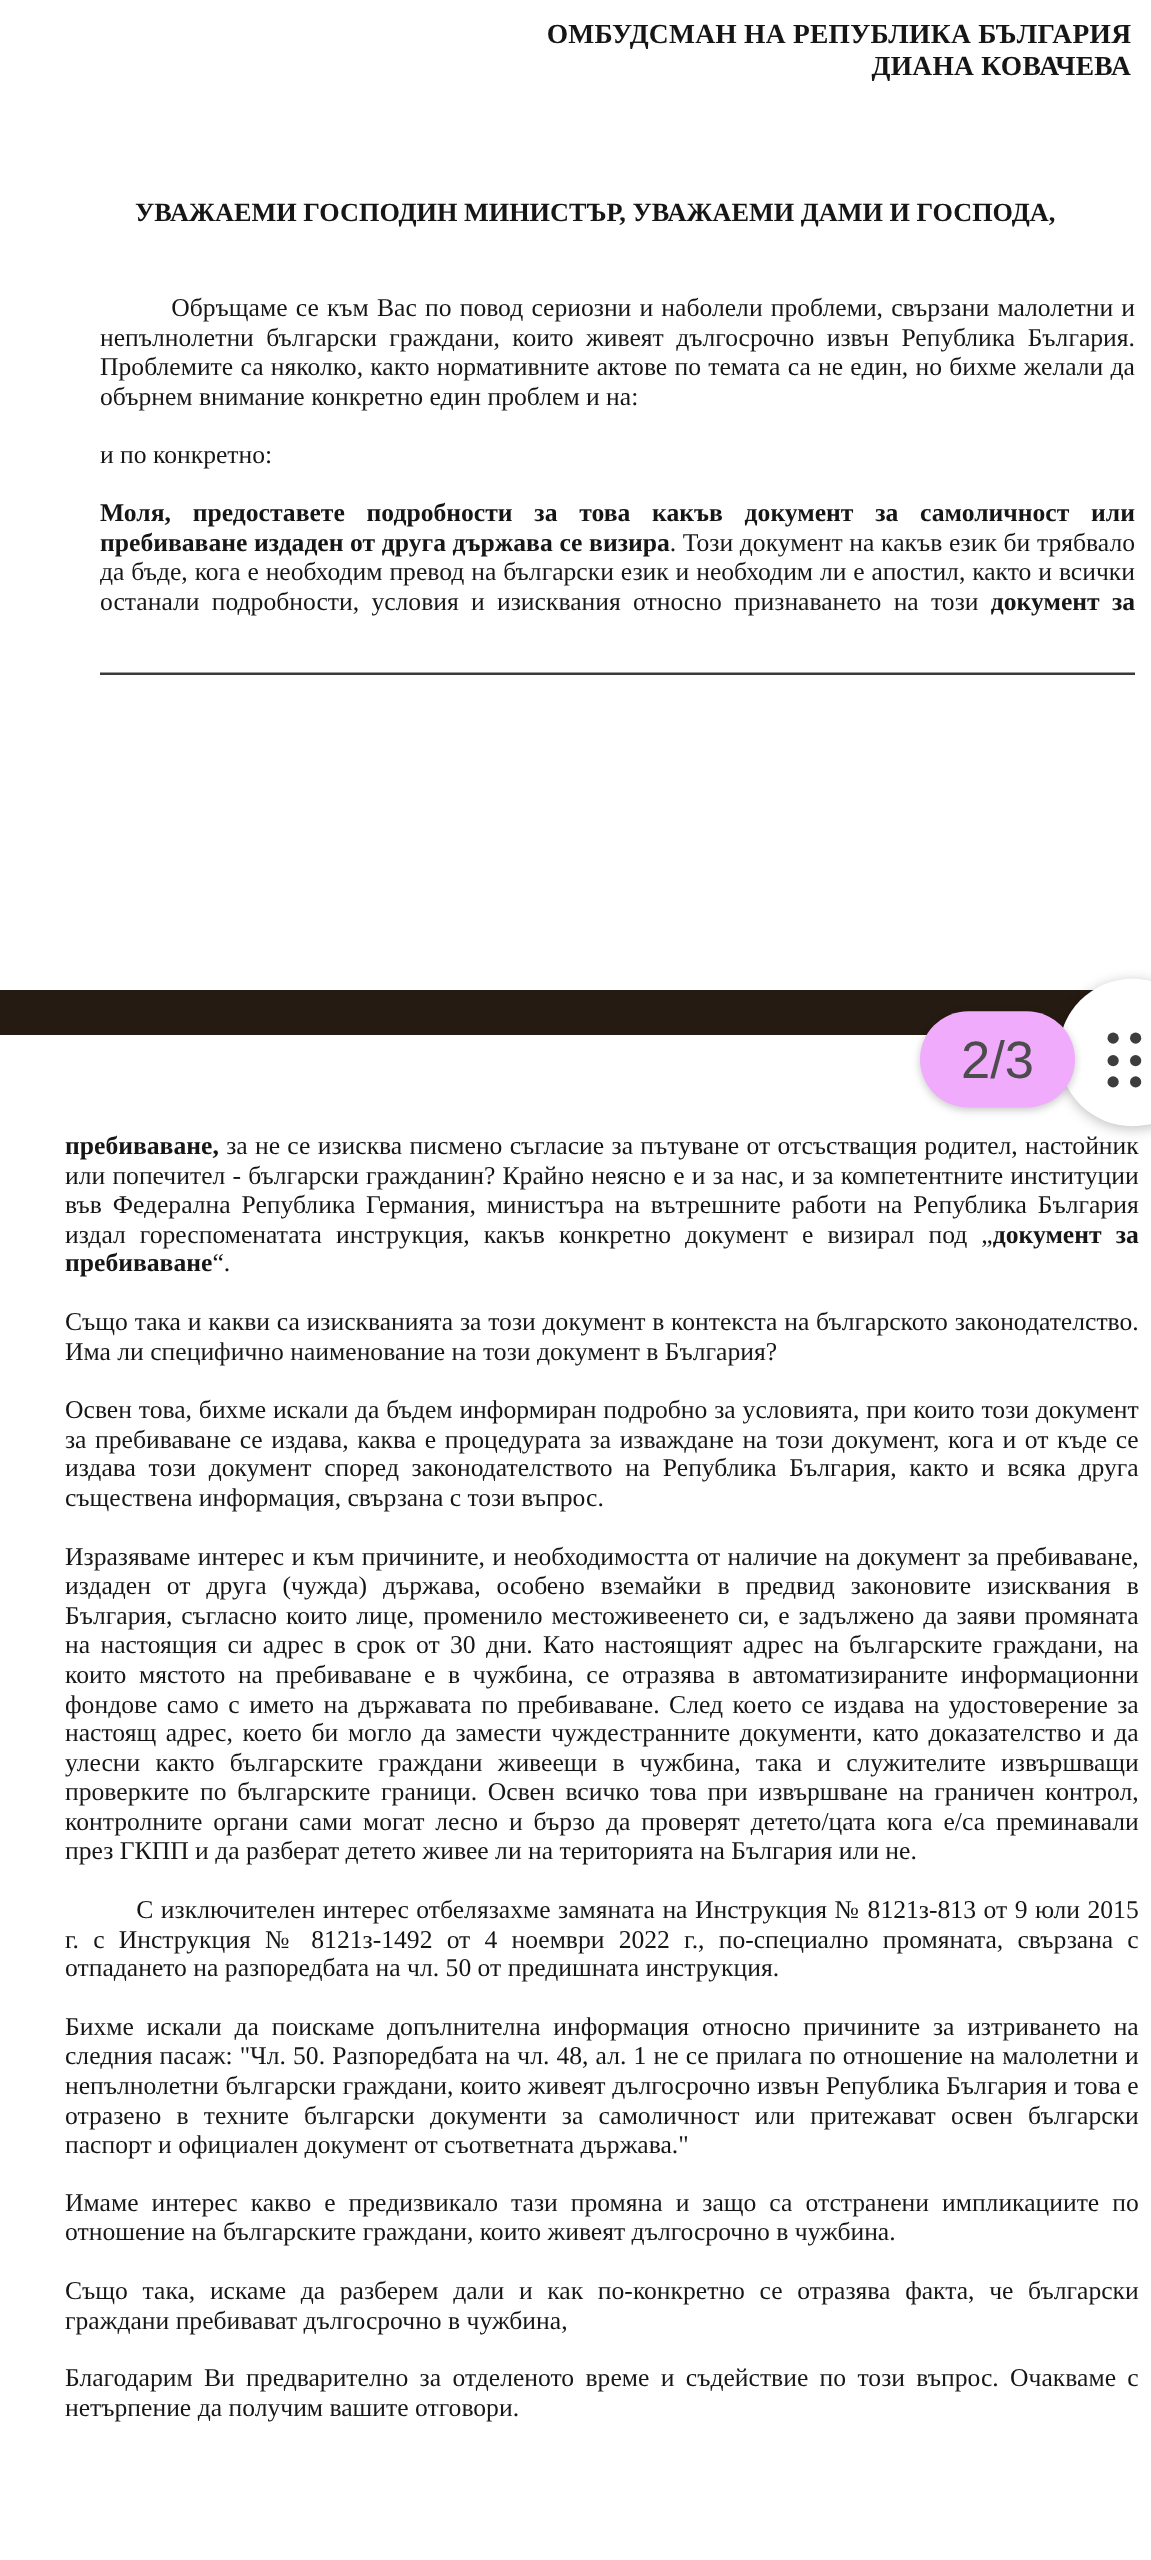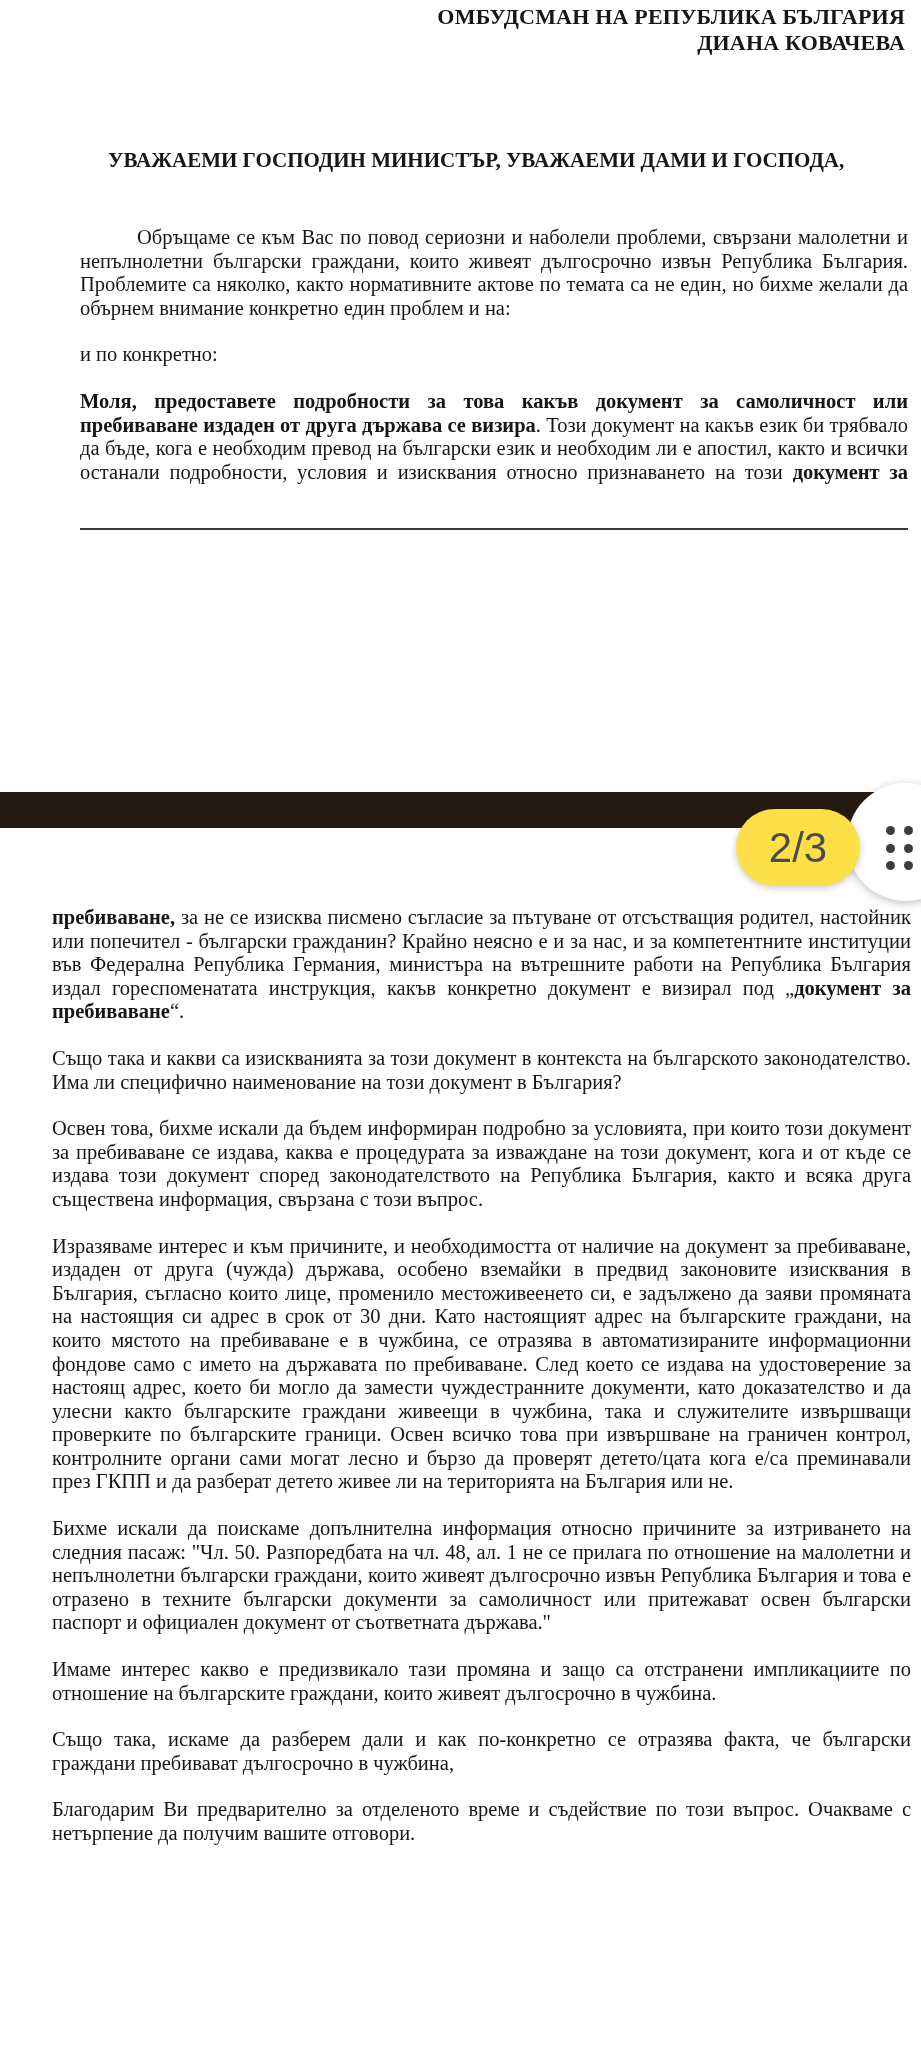--- a/index.html
+++ b/index.html
@@ -10,21 +10,21 @@
     color:#161616;
     position:relative;
     overflow:hidden;
   }
   .page{position:absolute;left:0;width:921px;}
   #page1{top:0;}
   #page2{top:906px;}
 
   
   .p1-header{
-    margin-top:4px;
+    margin-top:14px;
     padding-right:16px;
     text-align:right;
     font-weight:bold;
     font-size:22px;
     line-height:26px;
     letter-spacing:0.2px;
   }
   .salutation{
     margin:92px 16px 0 108px;
     font-weight:bold;
@@ -81,21 +81,21 @@
     width:9px;height:9px;border-radius:50%;
     background:#3d3d3d;display:block;
   }
 
   
   .page-indicator{
     position:absolute;
     left:736px;top:809px;
     width:124px;height:77px;
     border-radius:40px;
-    background:#fde047;
+    background:#f0abfc;
     box-shadow:0 2px 7px rgba(0,0,0,0.22);
     display:flex;align-items:center;justify-content:center;
     font-family:"Liberation Sans", sans-serif;
     font-size:42px;
     color:#4c4c4c;
   }
 </style>
 </head>
 <body>
 
@@ -129,18 +129,19 @@
 <div class="page-indicator">
   <span>2/3</span>
 </div>
 
 <div class="page" id="page2">
   <div class="body2" id="p2-paras">
       <p class="doc"><span style="font-weight: bold;">пребиваване,</span><span> за не се изисква писмено съгласие за пътуване от отсъстващия родител, настойник или попечител - български гражданин? Крайно неясно е и за нас, и за компетентните институции във Федерална Република Германия, министъра на вътрешните работи на Република България издал гореспоменатата инструкция, какъв конкретно документ е визирал под „</span><span style="font-weight: bold;">документ за пребиваване</span><span>“.</span></p>
       <p class="doc"><span>Също така и какви са изискванията за този документ в контекста на българското законодателство. Има ли специфично наименование на този документ в България?</span></p>
       <p class="doc"><span>Освен това, бихме искали да бъдем информиран подробно за условията, при които този документ за пребиваване се издава, каква е процедурата за изваждане на този документ, кога и от къде се издава този документ според законодателството на Република България, както и всяка друга съществена информация, свързана с този въпрос.</span></p>
       <p class="doc"><span>Изразяваме интерес и към причините, и необходимостта от наличие на документ за пребиваване, издаден от друга (чужда) държава, особено вземайки в предвид законовите изисквания в България, съгласно които лице, променило местоживеенето си, е задължено да заяви промяната на настоящия си адрес в срок от 30 дни. Като настоящият адрес на българските граждани, на които мястото на пребиваване е в чужбина, се отразява в автоматизираните информационни фондове само с името на държавата по пребиваване. След което се издава на удостоверение за настоящ адрес, което би могло да замести чуждестранните документи, като доказателство и да улесни както българските граждани живеещи в чужбина, така и служителите извършващи проверките по българските граници. Освен всичко това при извършване на граничен контрол, контролните органи сами могат лесно и бързо да проверят детето/цата кога е/са преминавали през ГКПП и да разберат детето живее ли на територията на България или не.</span></p>
+      <p class="doc indent"><span>С изключителен интерес отбелязахме замяната на Инструкция № 8121з-813 от 9 юли 2015 г. с Инструкция № 8121з-1492 от 4 ноември 2022 г., по-специално промяната, свързана с отпадането на разпоредбата на чл. 50 от предишната инструкция.</span></p>
       <p class="doc"><span>Бихме искали да поискаме допълнителна информация относно причините за изтриването на следния пасаж: "Чл. 50. Разпоредбата на чл. 48, ал. 1 не се прилага по отношение на малолетни и непълнолетни български граждани, които живеят дългосрочно извън Република България и това е отразено в техните български документи за самоличност или притежават освен български паспорт и официален документ от съответната държава."</span></p>
       <p class="doc"><span>Имаме интерес какво е предизвикало тази промяна и защо са отстранени импликациите по отношение на българските граждани, които живеят дългосрочно в чужбина.</span></p>
       <p class="doc"><span>Също така, искаме да разберем дали и как по-конкретно се отразява факта, че български граждани пребивават дългосрочно в чужбина,</span></p>
       <p class="doc"><span>Благодарим Ви предварително за отделеното време и съдействие по този въпрос. Очакваме с нетърпение да получим вашите отговори.</span></p>
     </div>
 </div>
 
 </body></html>

